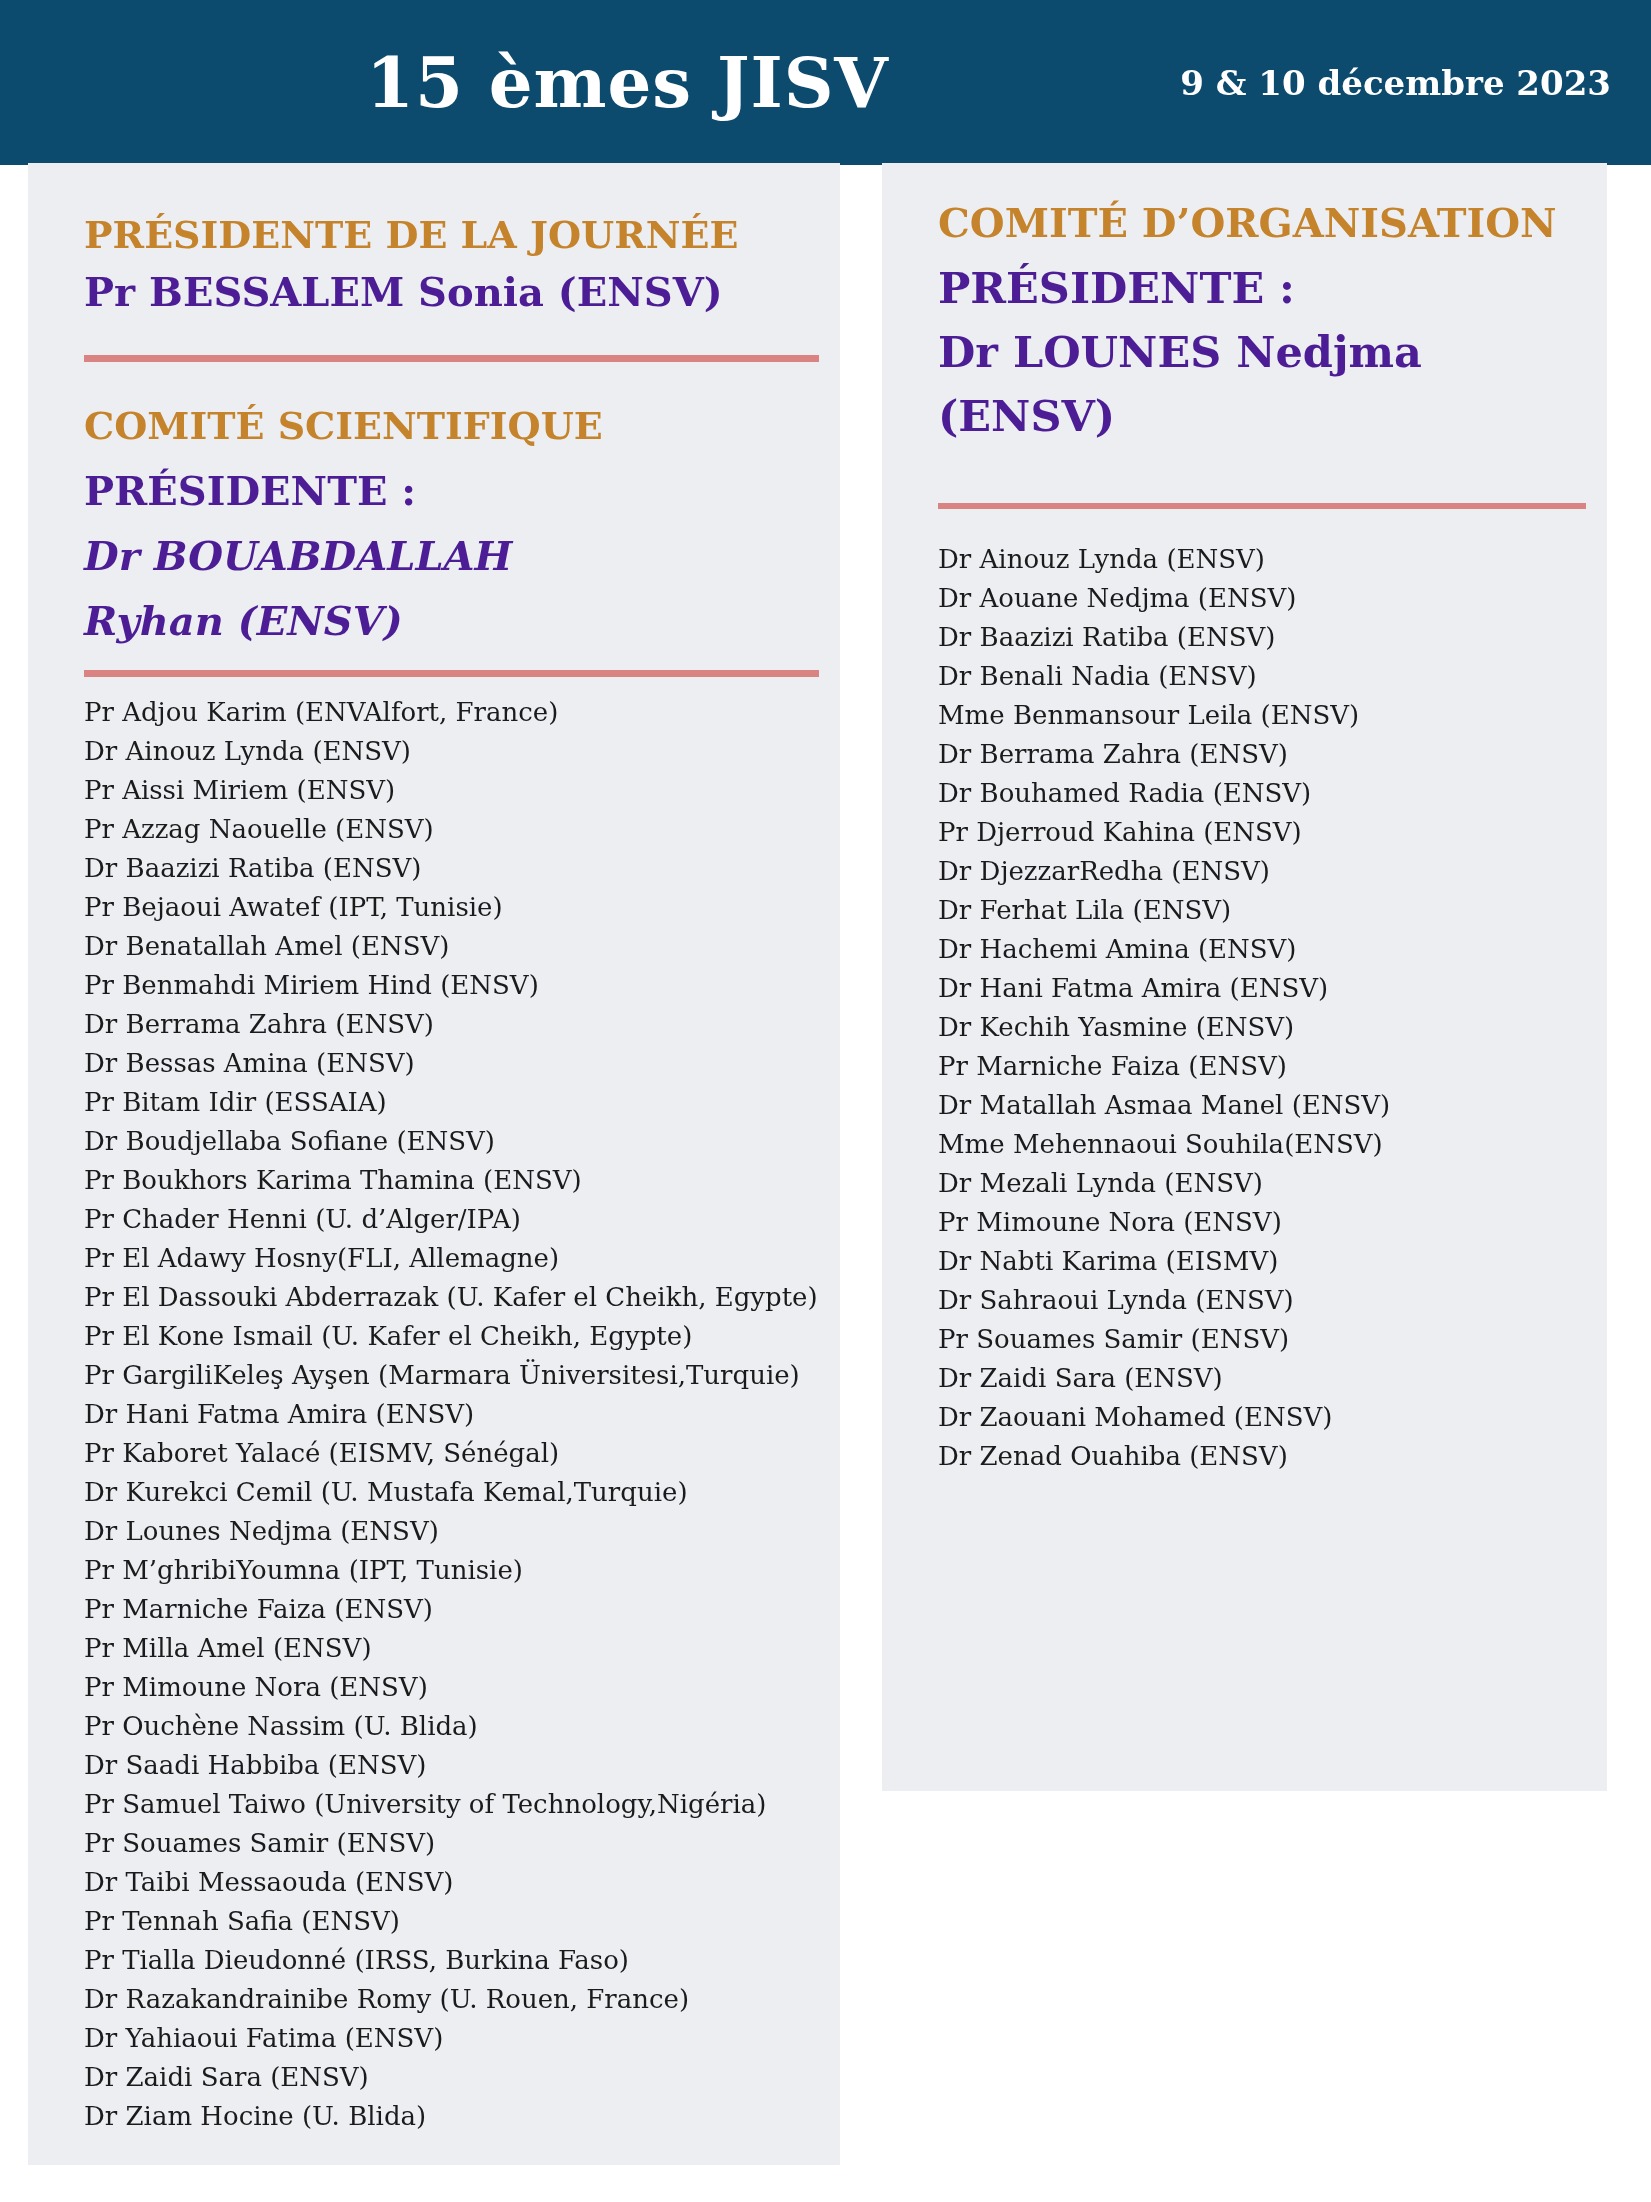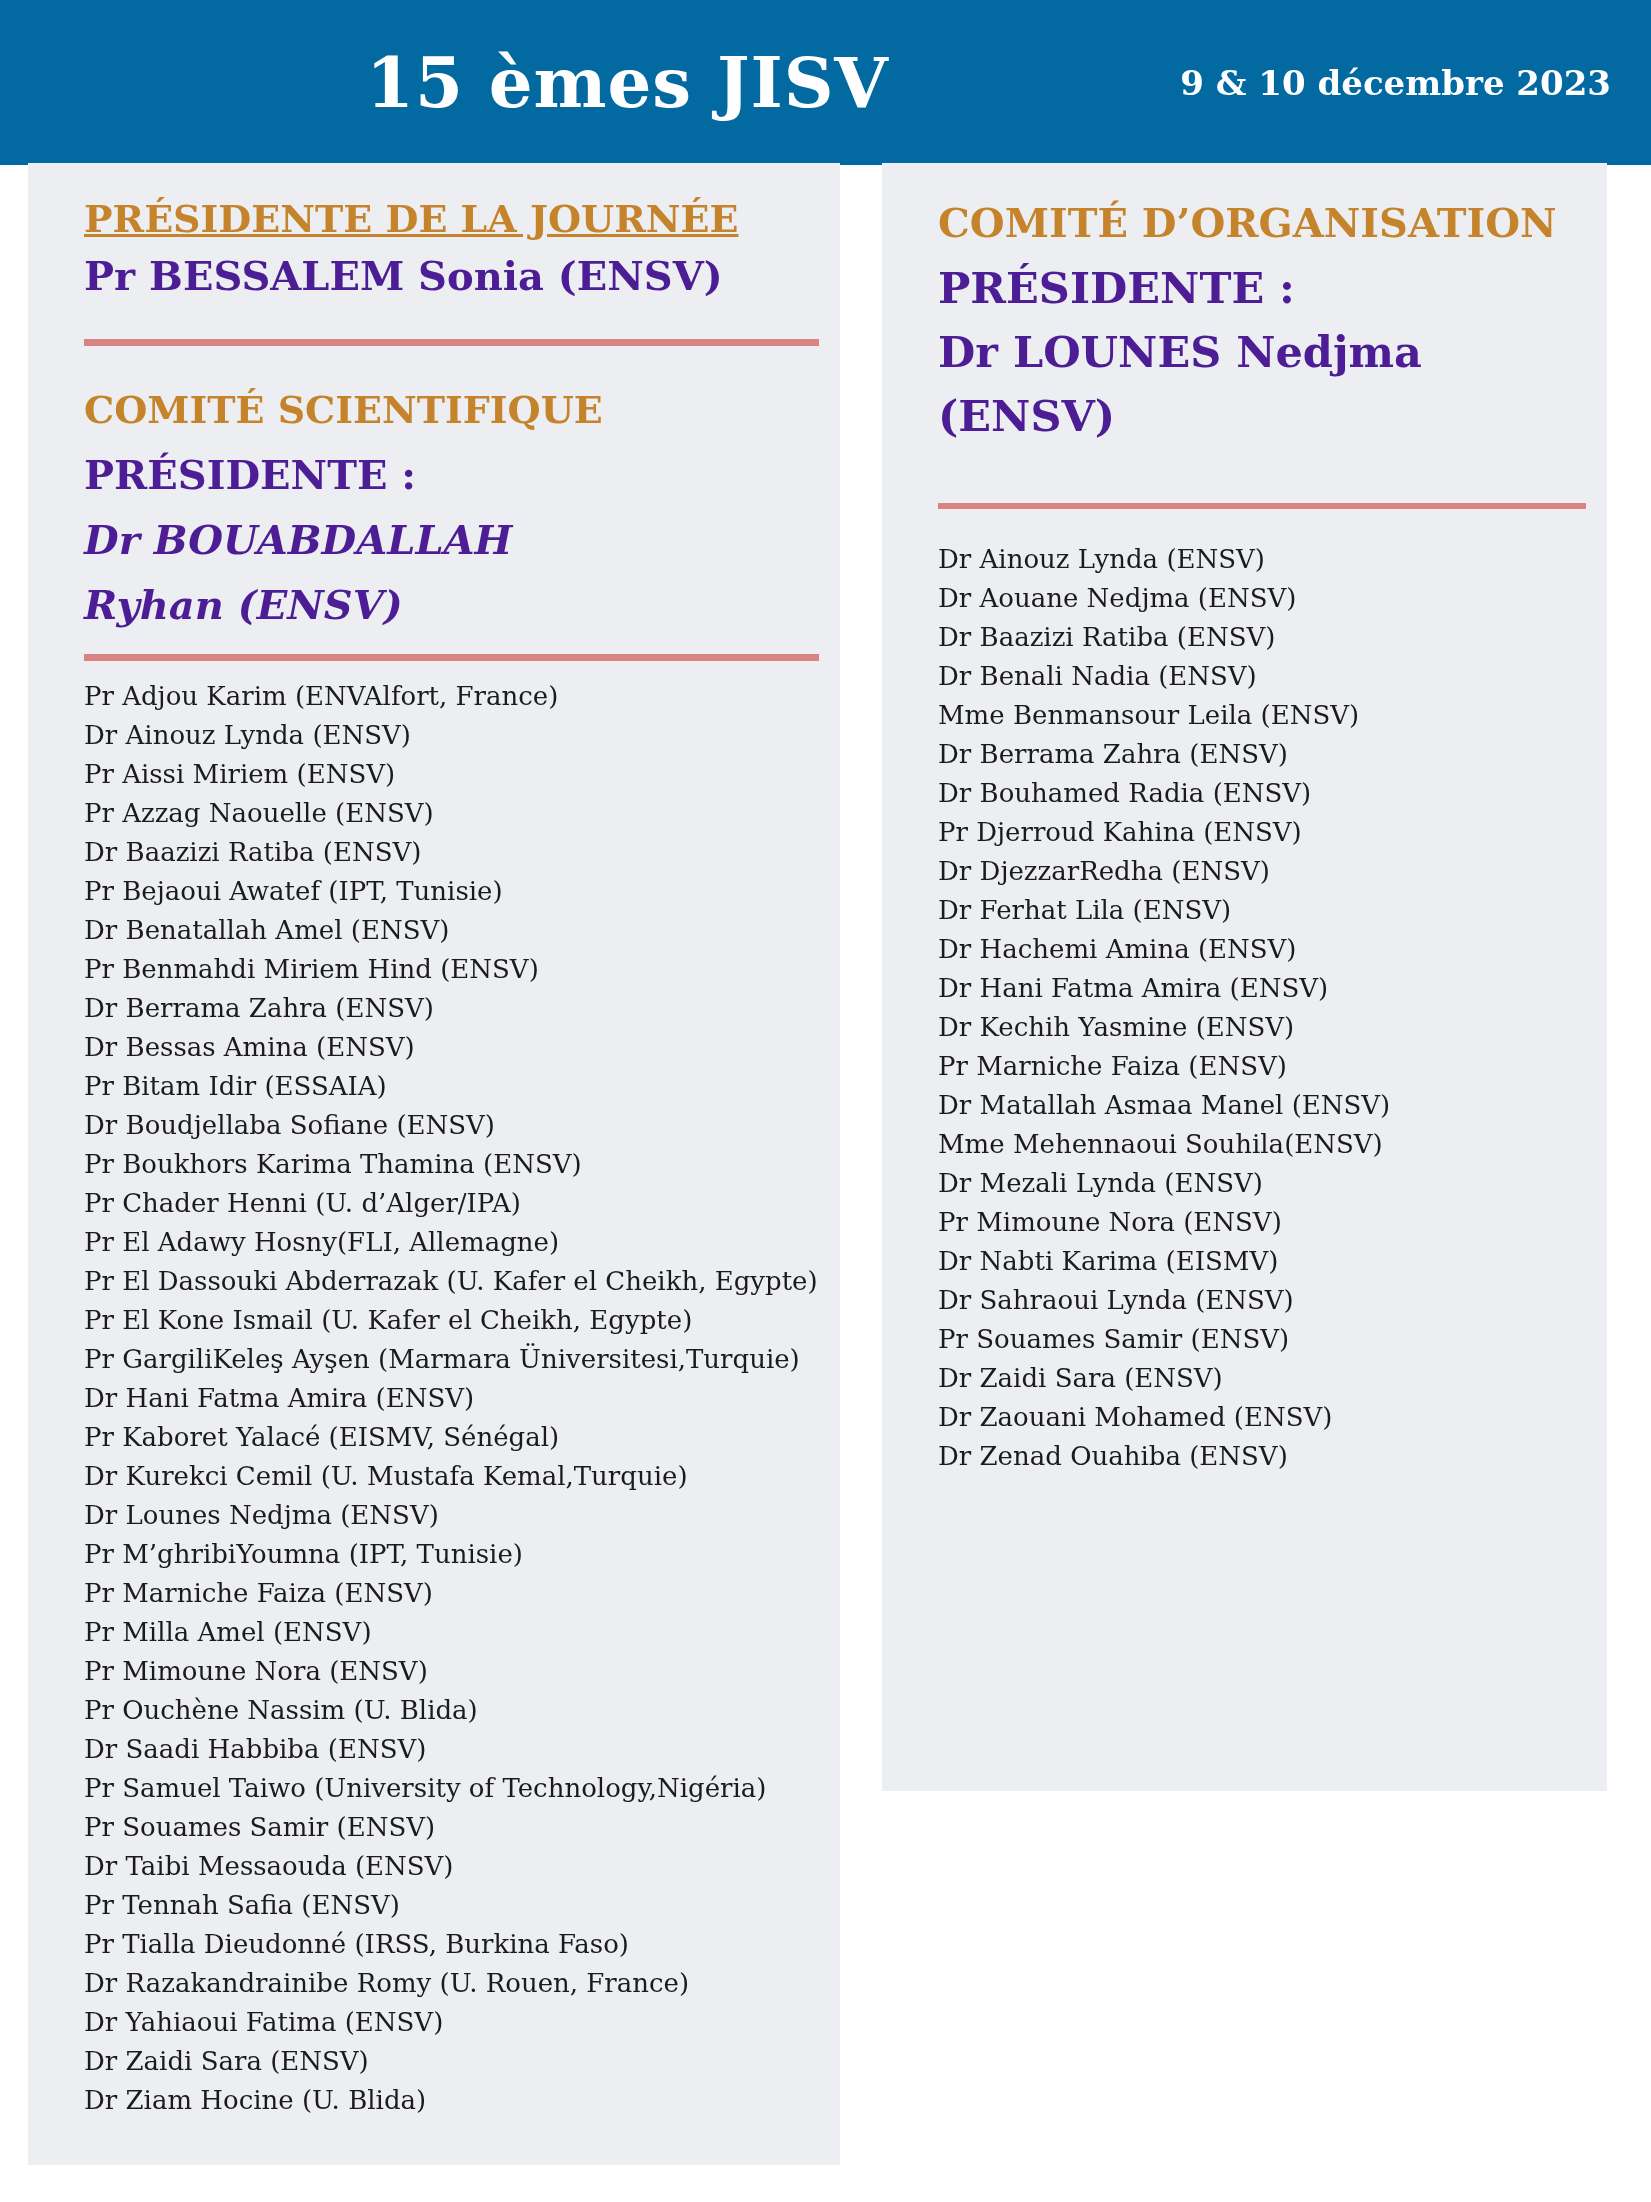--- a/index.html
+++ b/index.html
@@ -11,21 +11,21 @@
     position: relative;
     overflow: hidden;
     color: #1b1b1b;
   }
 
   
   .banner {
     position: absolute;
     left: 0; top: 0;
     width: 1652px; height: 165px;
-    background: #0369a1;
+    background: #0c4a6e;
     display: flex;
     align-items: center;
   }
   .banner-title {
     color: #ffffff;
     font-size: 69px;
     font-weight: bold;
     margin-left: 366px;
     white-space: nowrap;
     letter-spacing: 0.9px;
@@ -50,21 +50,21 @@
   .panel-right { left: 882px; top: 163px; width: 725px; height: 1628px; }
 
   .orange-heading {
     color: #c5842b;
     font-weight: bold;
     margin: 0;
   }
   .panel-left .orange-heading  { font-size: 38px; line-height: 45px; }
   .panel-right .orange-heading { font-size: 40px; line-height: 48px; }
 
-  .h-day      { margin-top: 33px; text-decoration: underline; }
+  .h-day      { margin-top: 49px; }
   .h-sci      { margin-top: 41px; }
   .h-org      { margin-top: 36px; }
 
   .black-bold {
     color: #4c1d95;
     font-weight: bold;
     margin: 0;
   }
   .day-president-name { font-size: 40px; line-height: 46px; margin-top: 12px; }
 

